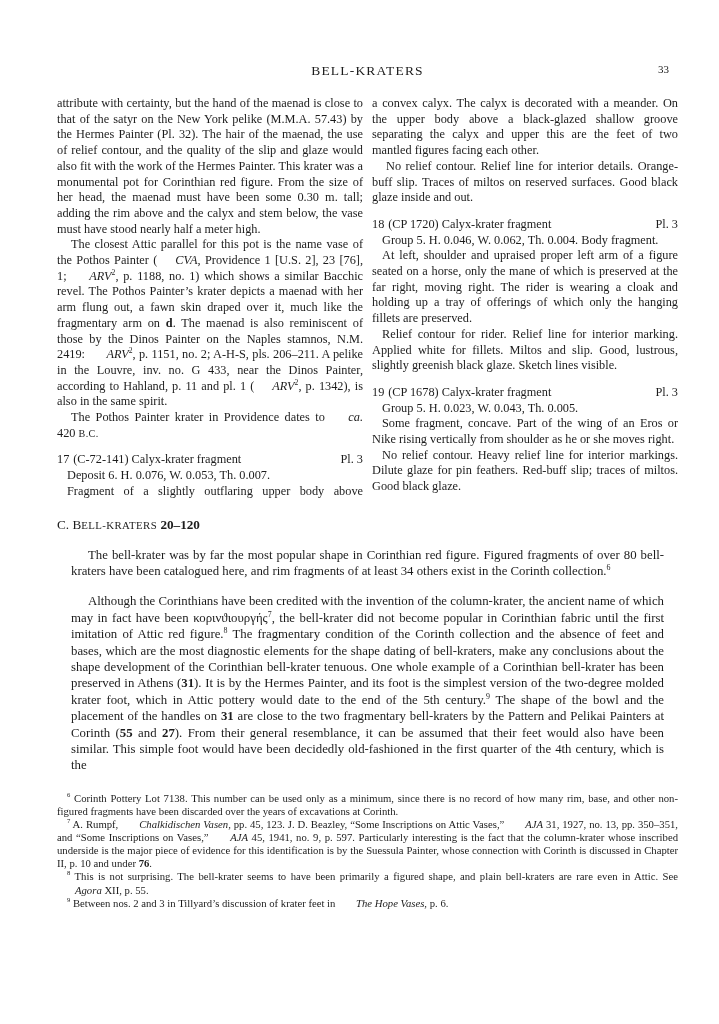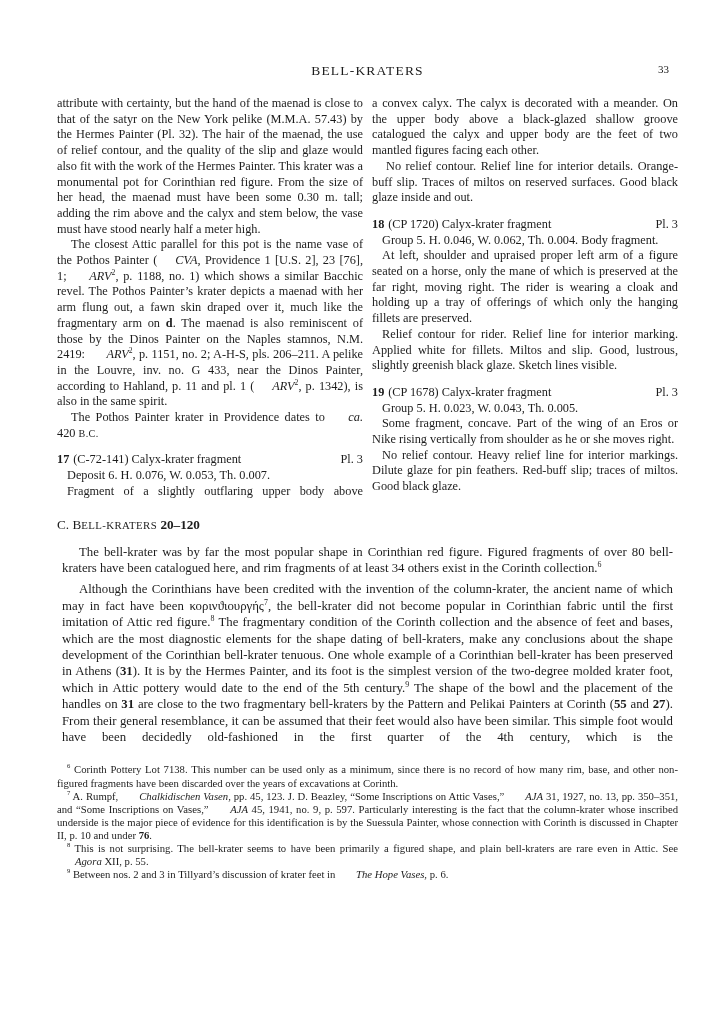--- a/index.html
+++ b/index.html
@@ -21,30 +21,30 @@
   .content { position: absolute; top: 96px; left: 57px; width: 621px; }
 
   .columns { display: flex; gap: 9px; }
   .col { width: 306px; font-size: 12.3px; line-height: 15.7px; text-align: justify; }
   .col p { margin: 0; text-indent: 14px; }
   .col p.noindent { text-indent: 0; }
   .fill { text-align-last: justify; }
 
   .entry { margin-top: 11px; }
   .entry-head { display: flex; }
-  .entry-num { font-weight: bold; }
+  .entry-num { font-weight: normal; }
   .entry-title { margin-left: 0.32em; }
   .entry-plate { margin-left: auto; }
   .entry p { text-indent: 10px; }
 
   .section-heading {
     margin: 17px 0 11px 0; font-weight: normal;
     font-size: 13.2px;
   }
-  .wide { margin: 5px; font-size: 12.8px; line-height: 16.4px; text-align: justify; text-indent: 17px; }
+  .wide { margin: 14px; font-size: 12.8px; line-height: 16.4px; text-align: justify; text-indent: 17px; }
 
   .footnotes { margin-top: 18px; }
   .fn { margin: 0; font-size: 10.7px; line-height: 13.1px; text-align: justify; text-indent: 10px; }
 
   .s-i  { font-style: italic; margin-left: 18px; }
   .s-b  { font-weight: bold; }
   .s-sup{ font-size: 0.62em; vertical-align: super; line-height: 0; }
   .s-sc { font-size: 0.82em; letter-spacing: 0.4px; }
 </style>
 </head>
@@ -69,21 +69,21 @@
             <span class="entry-num">17</span>
               <span class="entry-title">(C-72-141) Calyx-krater fragment</span>
             <span class="entry-plate">Pl. 3</span>
           </div>
           <p>Deposit 6. H. 0.076, W. 0.053, Th. 0.007.</p>
           <p class="fill">Fragment of a slightly outflaring upper body above</p>
         </div>
       </div>
 
       <div class="col">
-        <p class="noindent">a convex calyx. The calyx is decorated with a meander. On the upper body above a black-glazed shallow groove catalogued the calyx and upper body are the feet of two mantled figures facing each other.</p>
+        <p class="noindent">a convex calyx. The calyx is decorated with a meander. On the upper body above a black-glazed shallow groove separating the calyx and upper this are the feet of two mantled figures facing each other.</p>
         <p>No relief contour. Relief line for interior details. Orange-buff slip. Traces of miltos on reserved surfaces. Good black glaze inside and out.</p>
 
         <div class="entry">
           <div class="entry-head">
             <span class="entry-num">18</span>
               <span class="entry-title">(CP 1720) Calyx-krater fragment</span>
             <span class="entry-plate">Pl. 3</span>
           </div>
           <p>Group 5. H. 0.046, W. 0.062, Th. 0.004. Body fragment.</p>
           <p>At left, shoulder and upraised proper left arm of a figure seated on a horse, only the mane of which is preserved at the far right, moving right. The rider is wearing a cloak and holding up a tray of offerings of which only the hanging fillets are preserved.</p>

